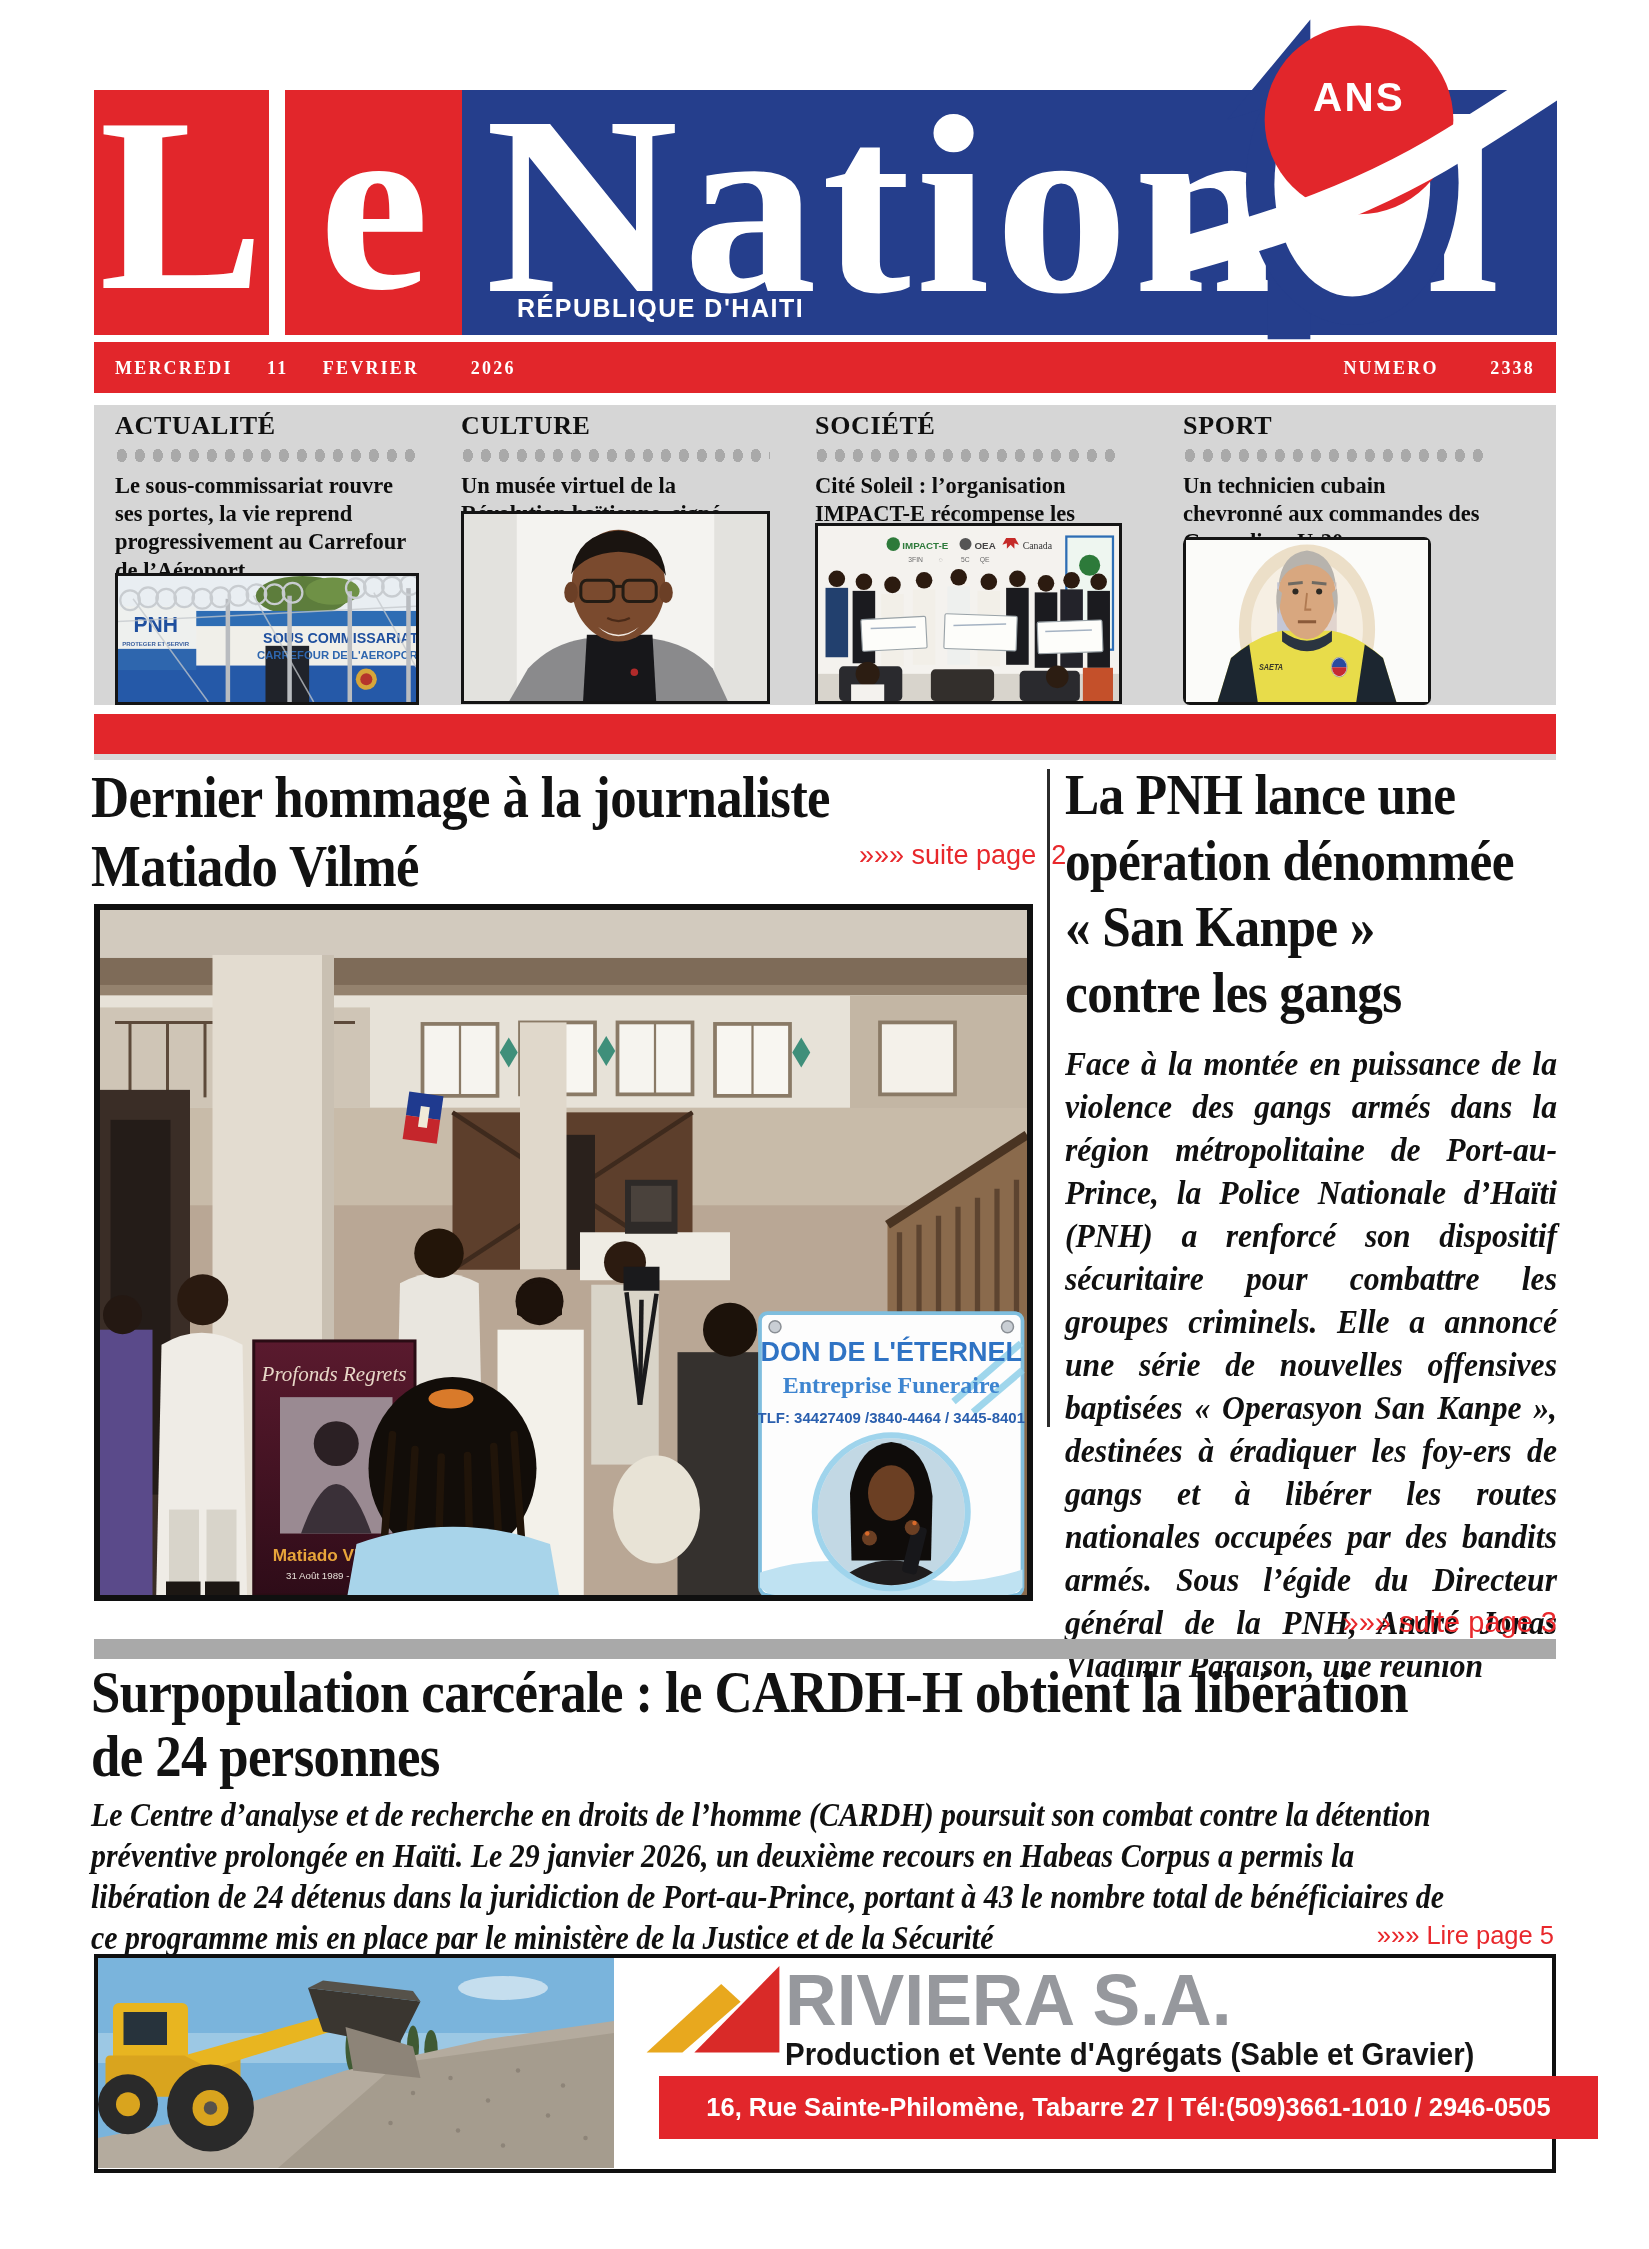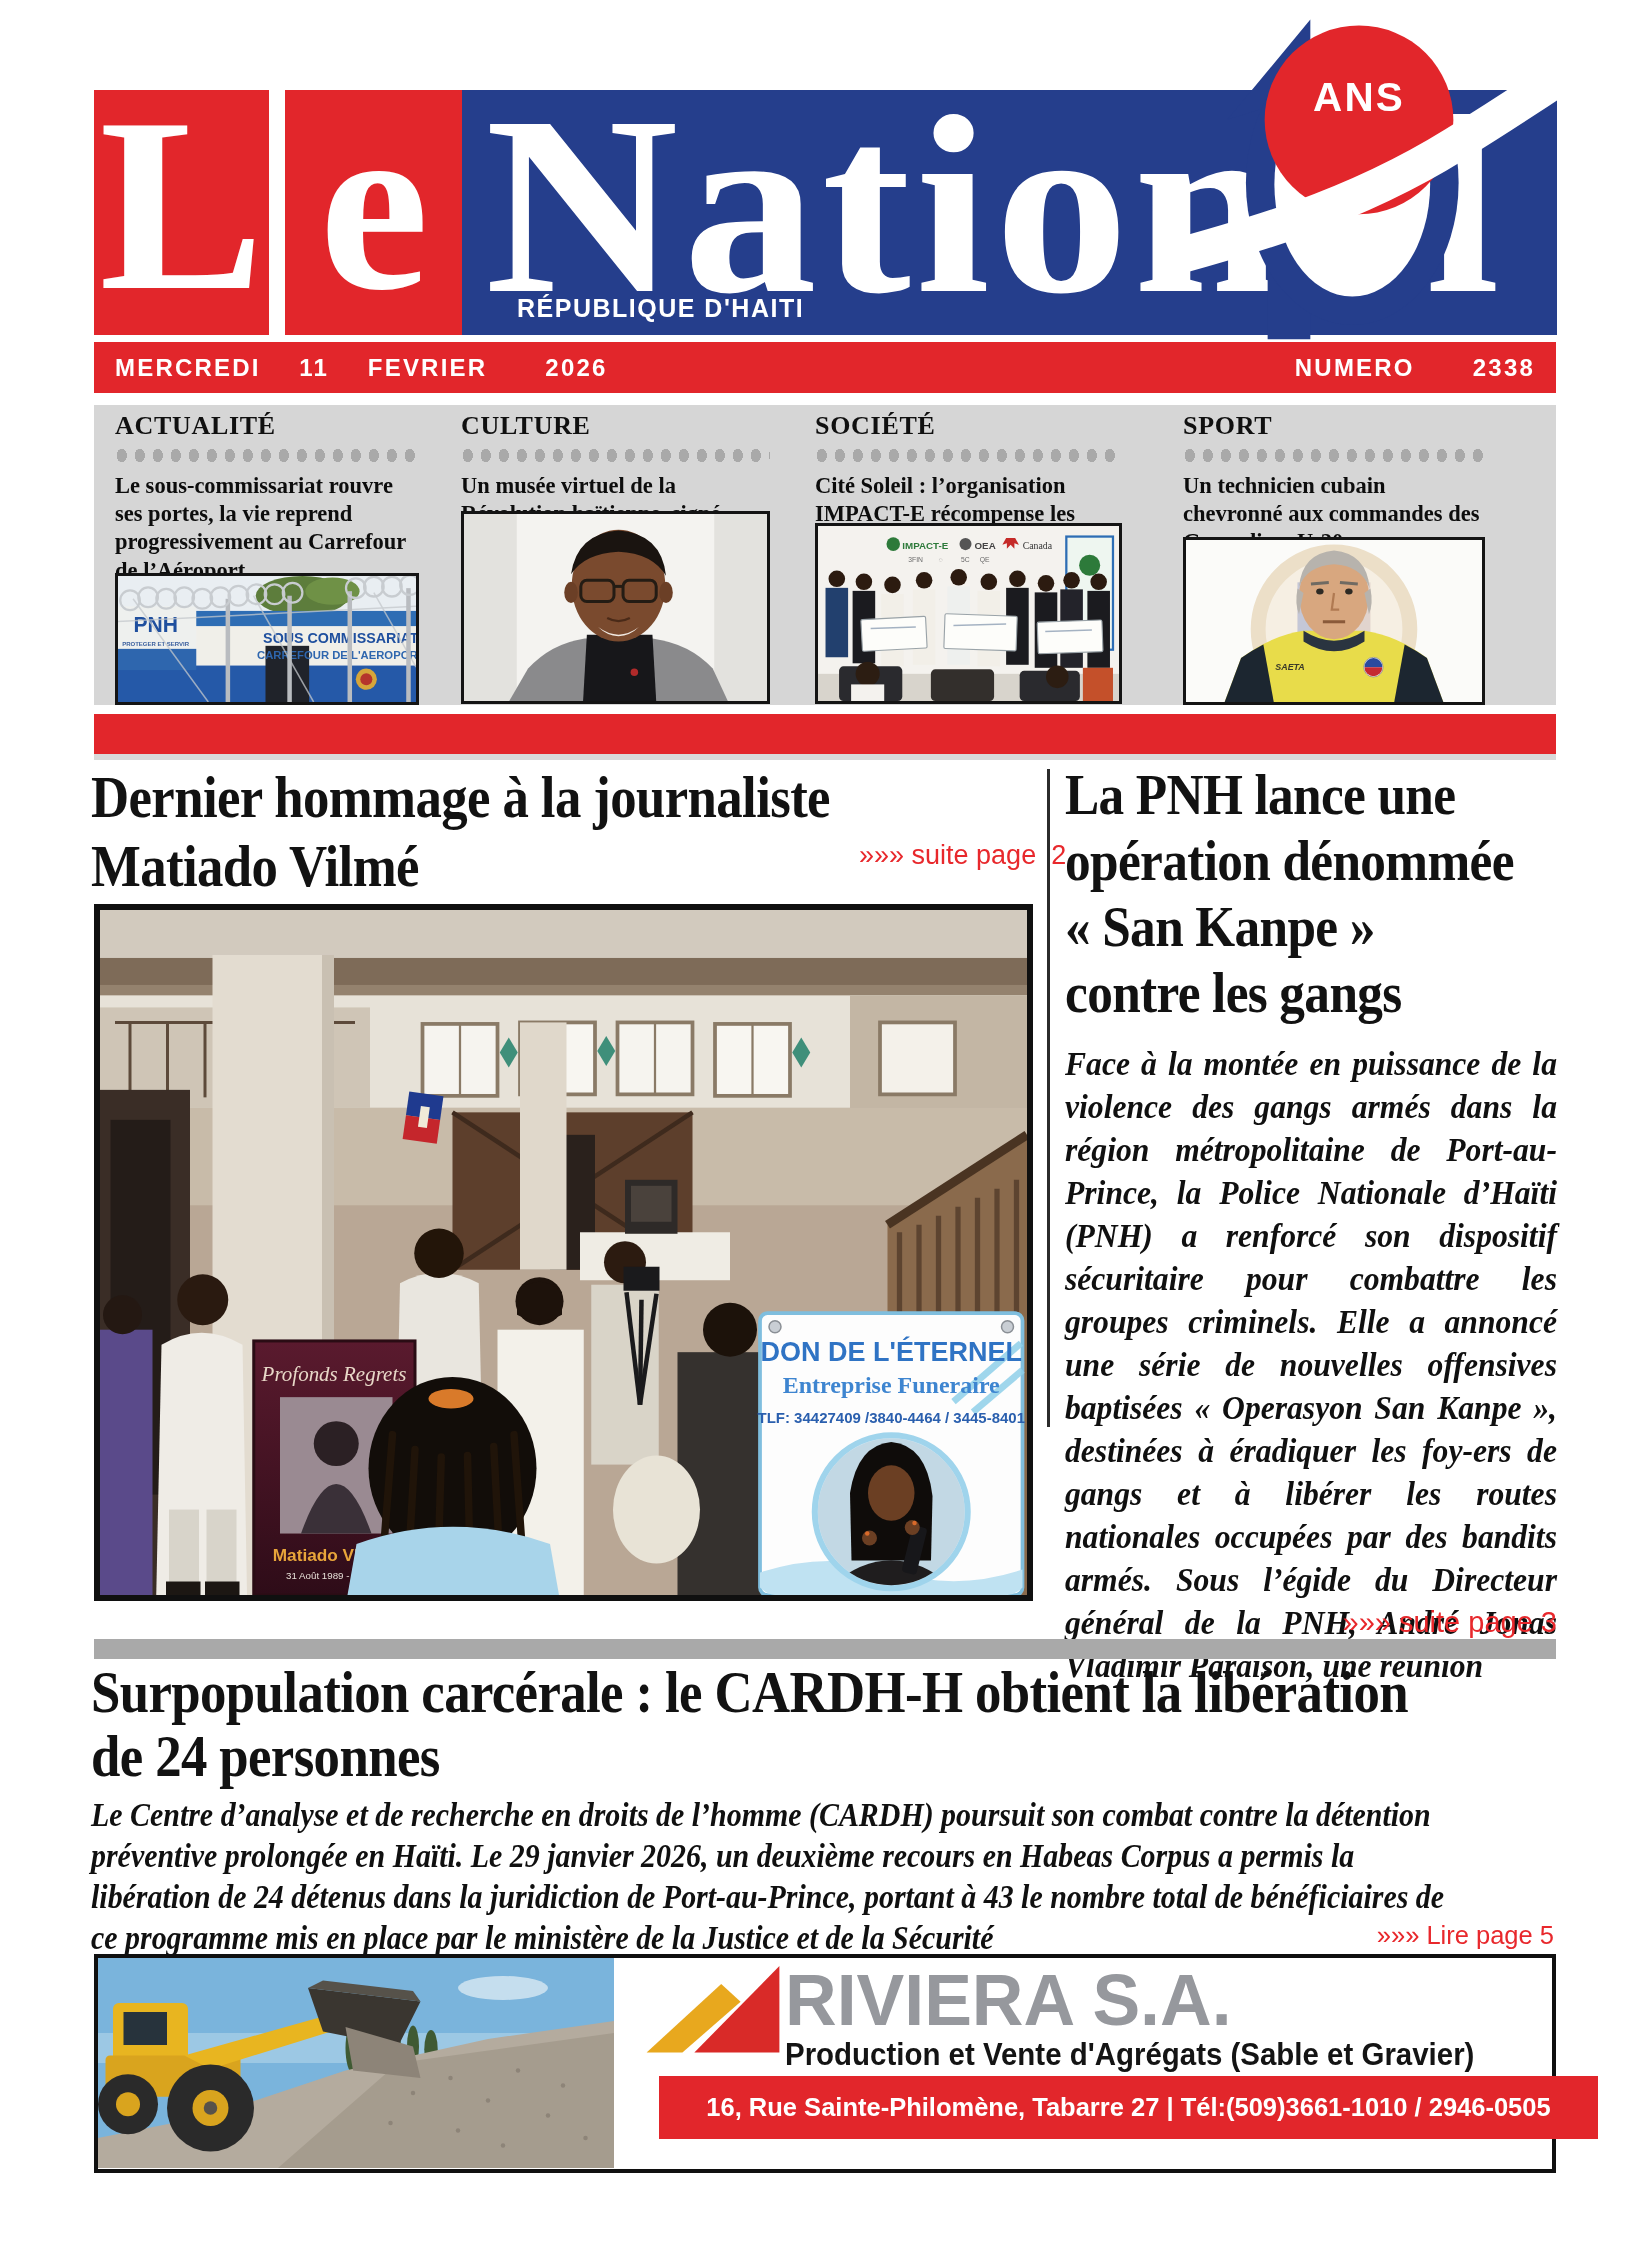--- a/index.html
+++ b/index.html
@@ -11,22 +11,22 @@
   .red-box{background:#e2262b;display:flex;align-items:flex-end;justify-content:center;}
   .mast-letter{color:#fff;font-weight:700;font-size:247px;line-height:.78;padding-bottom:33px;}
   .blue-box{background:#253e8c;}
   .mast-name{position:absolute;left:22.5px;bottom:34px;color:#fff;font-weight:700;font-size:255px;
              line-height:.75;letter-spacing:4.5px;transform:scaleX(1.05);transform-origin:0 100%;white-space:nowrap;}
   .mast-tagline{position:absolute;left:55px;bottom:12px;color:#fff;font-family:"Liberation Sans",sans-serif;
                 font-weight:700;font-size:25px;letter-spacing:1.5px;white-space:pre;}
 
   
   .datebar{background:#e2262b;color:#fff;font-family:"Liberation Sans",sans-serif;font-weight:700;}
-  .datebar span{position:absolute;top:50%;transform:translateY(-50%);font-size:24px;letter-spacing:2.2px;
-                word-spacing:10.5px;white-space:pre;}
+  .datebar span{position:absolute;top:50%;transform:translateY(-50%);font-size:18px;letter-spacing:2.2px;
+                word-spacing:10.5px;white-space:pre;font-family:Liberation Serif, serif;}
   .date-left{left:21px;} .date-right{right:21px;}
 
   
   .grayband{background:#d6d6d6;}
   .rubric{position:absolute;top:6px;}
   .rubric-label{font-size:26px;font-weight:700;color:#101010;letter-spacing:0.7px;}
   .dots{margin-top:6.7px;height:15px;
         background-image:radial-gradient(5.2px 6.7px at 6.7px 7.5px,#a9a9a9 97%,rgba(0,0,0,0));
         background-size:18px 15px;background-repeat:repeat-x;}
   .rubric-head{margin-top:9px;font-size:22.5px;line-height:1.26;font-weight:700;color:#0d0d0d;}
@@ -261,21 +261,21 @@
             <rect x="150" y="190" width="84" height="42" rx="6" fill="#332f2c"></rect>
             <rect x="268" y="192" width="80" height="40" rx="6" fill="#2a2a2e"></rect>
             <rect x="352" y="188" width="40" height="44" fill="#c4502a"></rect>
           </g>
         <circle cx="66" cy="196" r="16" fill="#2c1d12"></circle>
           <rect x="44" y="210" width="44" height="22" fill="#f4f2ee"></rect>
         <circle cx="318" cy="200" r="15" fill="#2c1d12"></circle>
       </svg>
     </div>
 
-    <div class="ph" style="left:1089px;top:132px;width:302px;height:168px;">
+    <div class="ph" style="left:1089px;top:132px;width:248px;height:168px;border-radius:7px;">
       <svg viewBox="0 0 398 214" preserveAspectRatio="none">
         <rect width="398" height="214" fill="#fbfbf9"></rect>
         <circle cx="199" cy="118" r="102" fill="#f6efe3" stroke="#ecdfc8" stroke-width="20"></circle>
         <rect x="150" y="56" width="98" height="70" fill="#d9c9c4" opacity=".7"></rect>
         <rect x="150" y="56" width="49" height="70" fill="#b8c2dc" opacity=".7"></rect>
         <path d="M52 214 L74 156 Q115 126 158 120 L240 120 Q283 126 324 156 L346 214 Z" fill="#e8dc4a"></path>
         <path d="M52 214 L74 156 Q88 146 104 138 L118 214 Z" fill="#1c2630"></path>
         <path d="M346 214 L324 156 Q310 146 294 138 L280 214 Z" fill="#1c2630"></path>
         <path d="M158 120 Q199 146 240 120 L240 134 Q199 160 158 134 Z" fill="#2a3440"></path>
         <text x="120" y="172" font-family="Liberation Sans,sans-serif" font-weight="700" font-style="italic" font-size="12" fill="#3a3a2a">SAETA</text>

